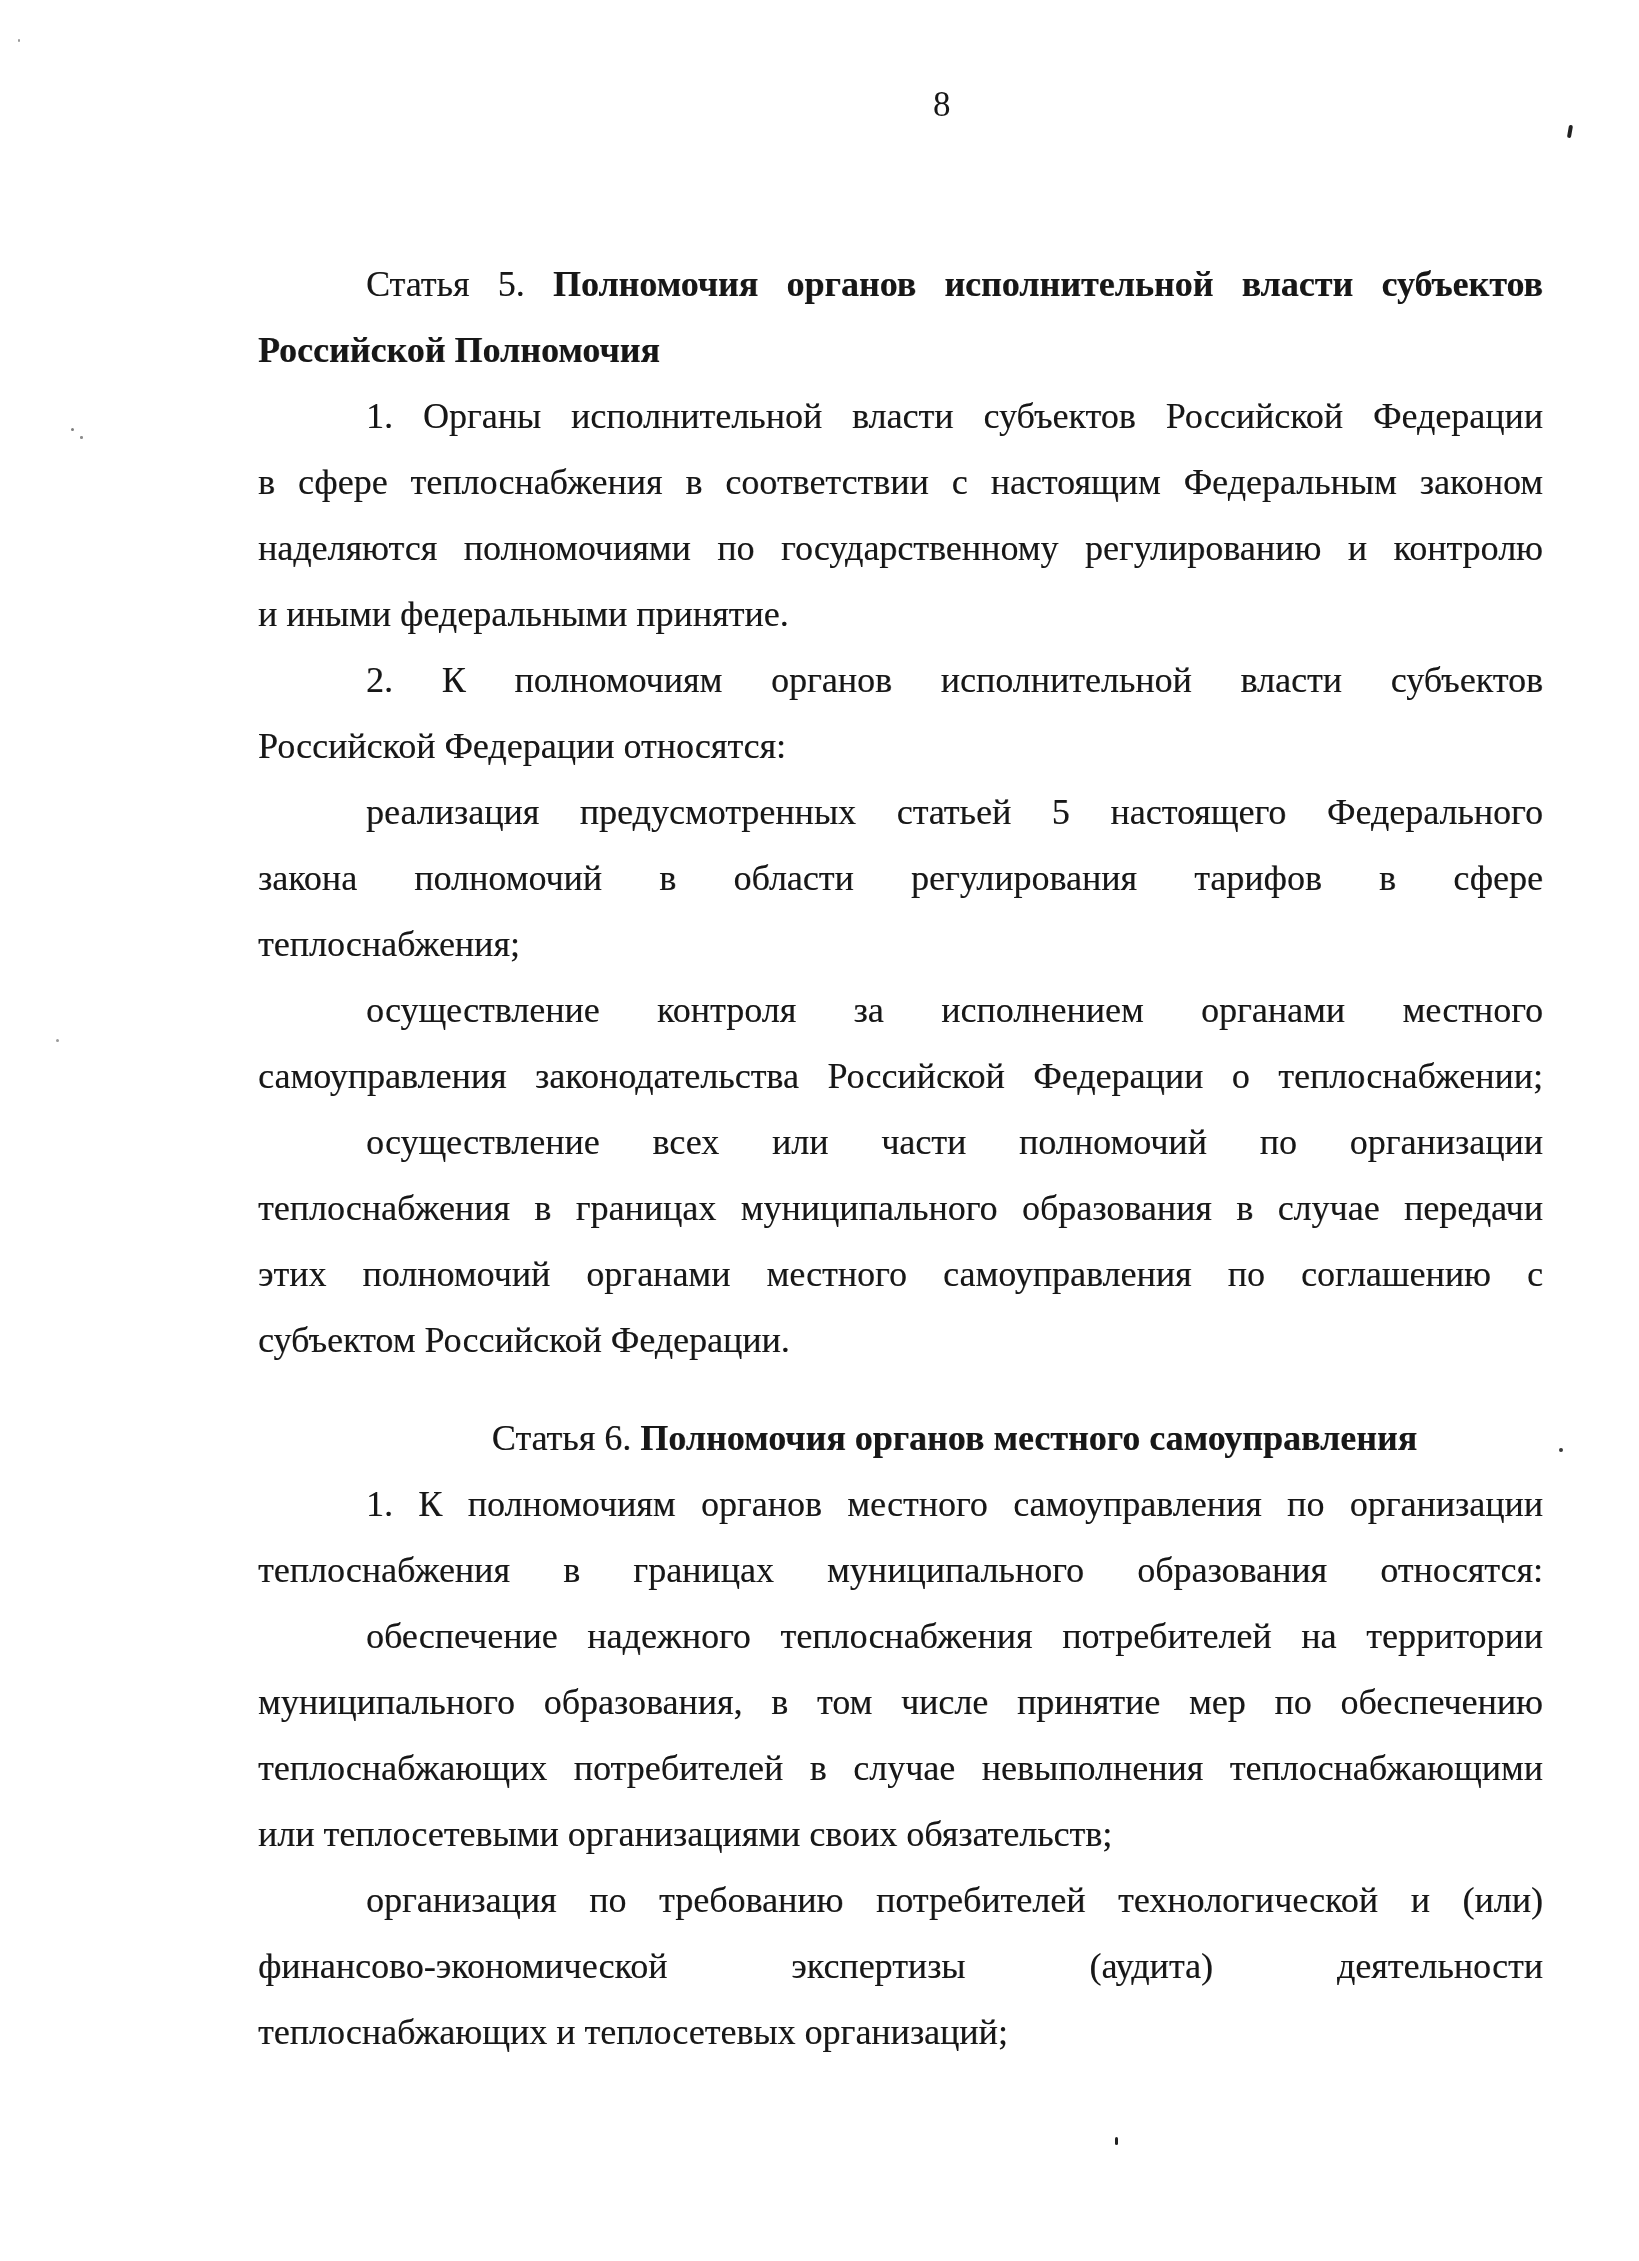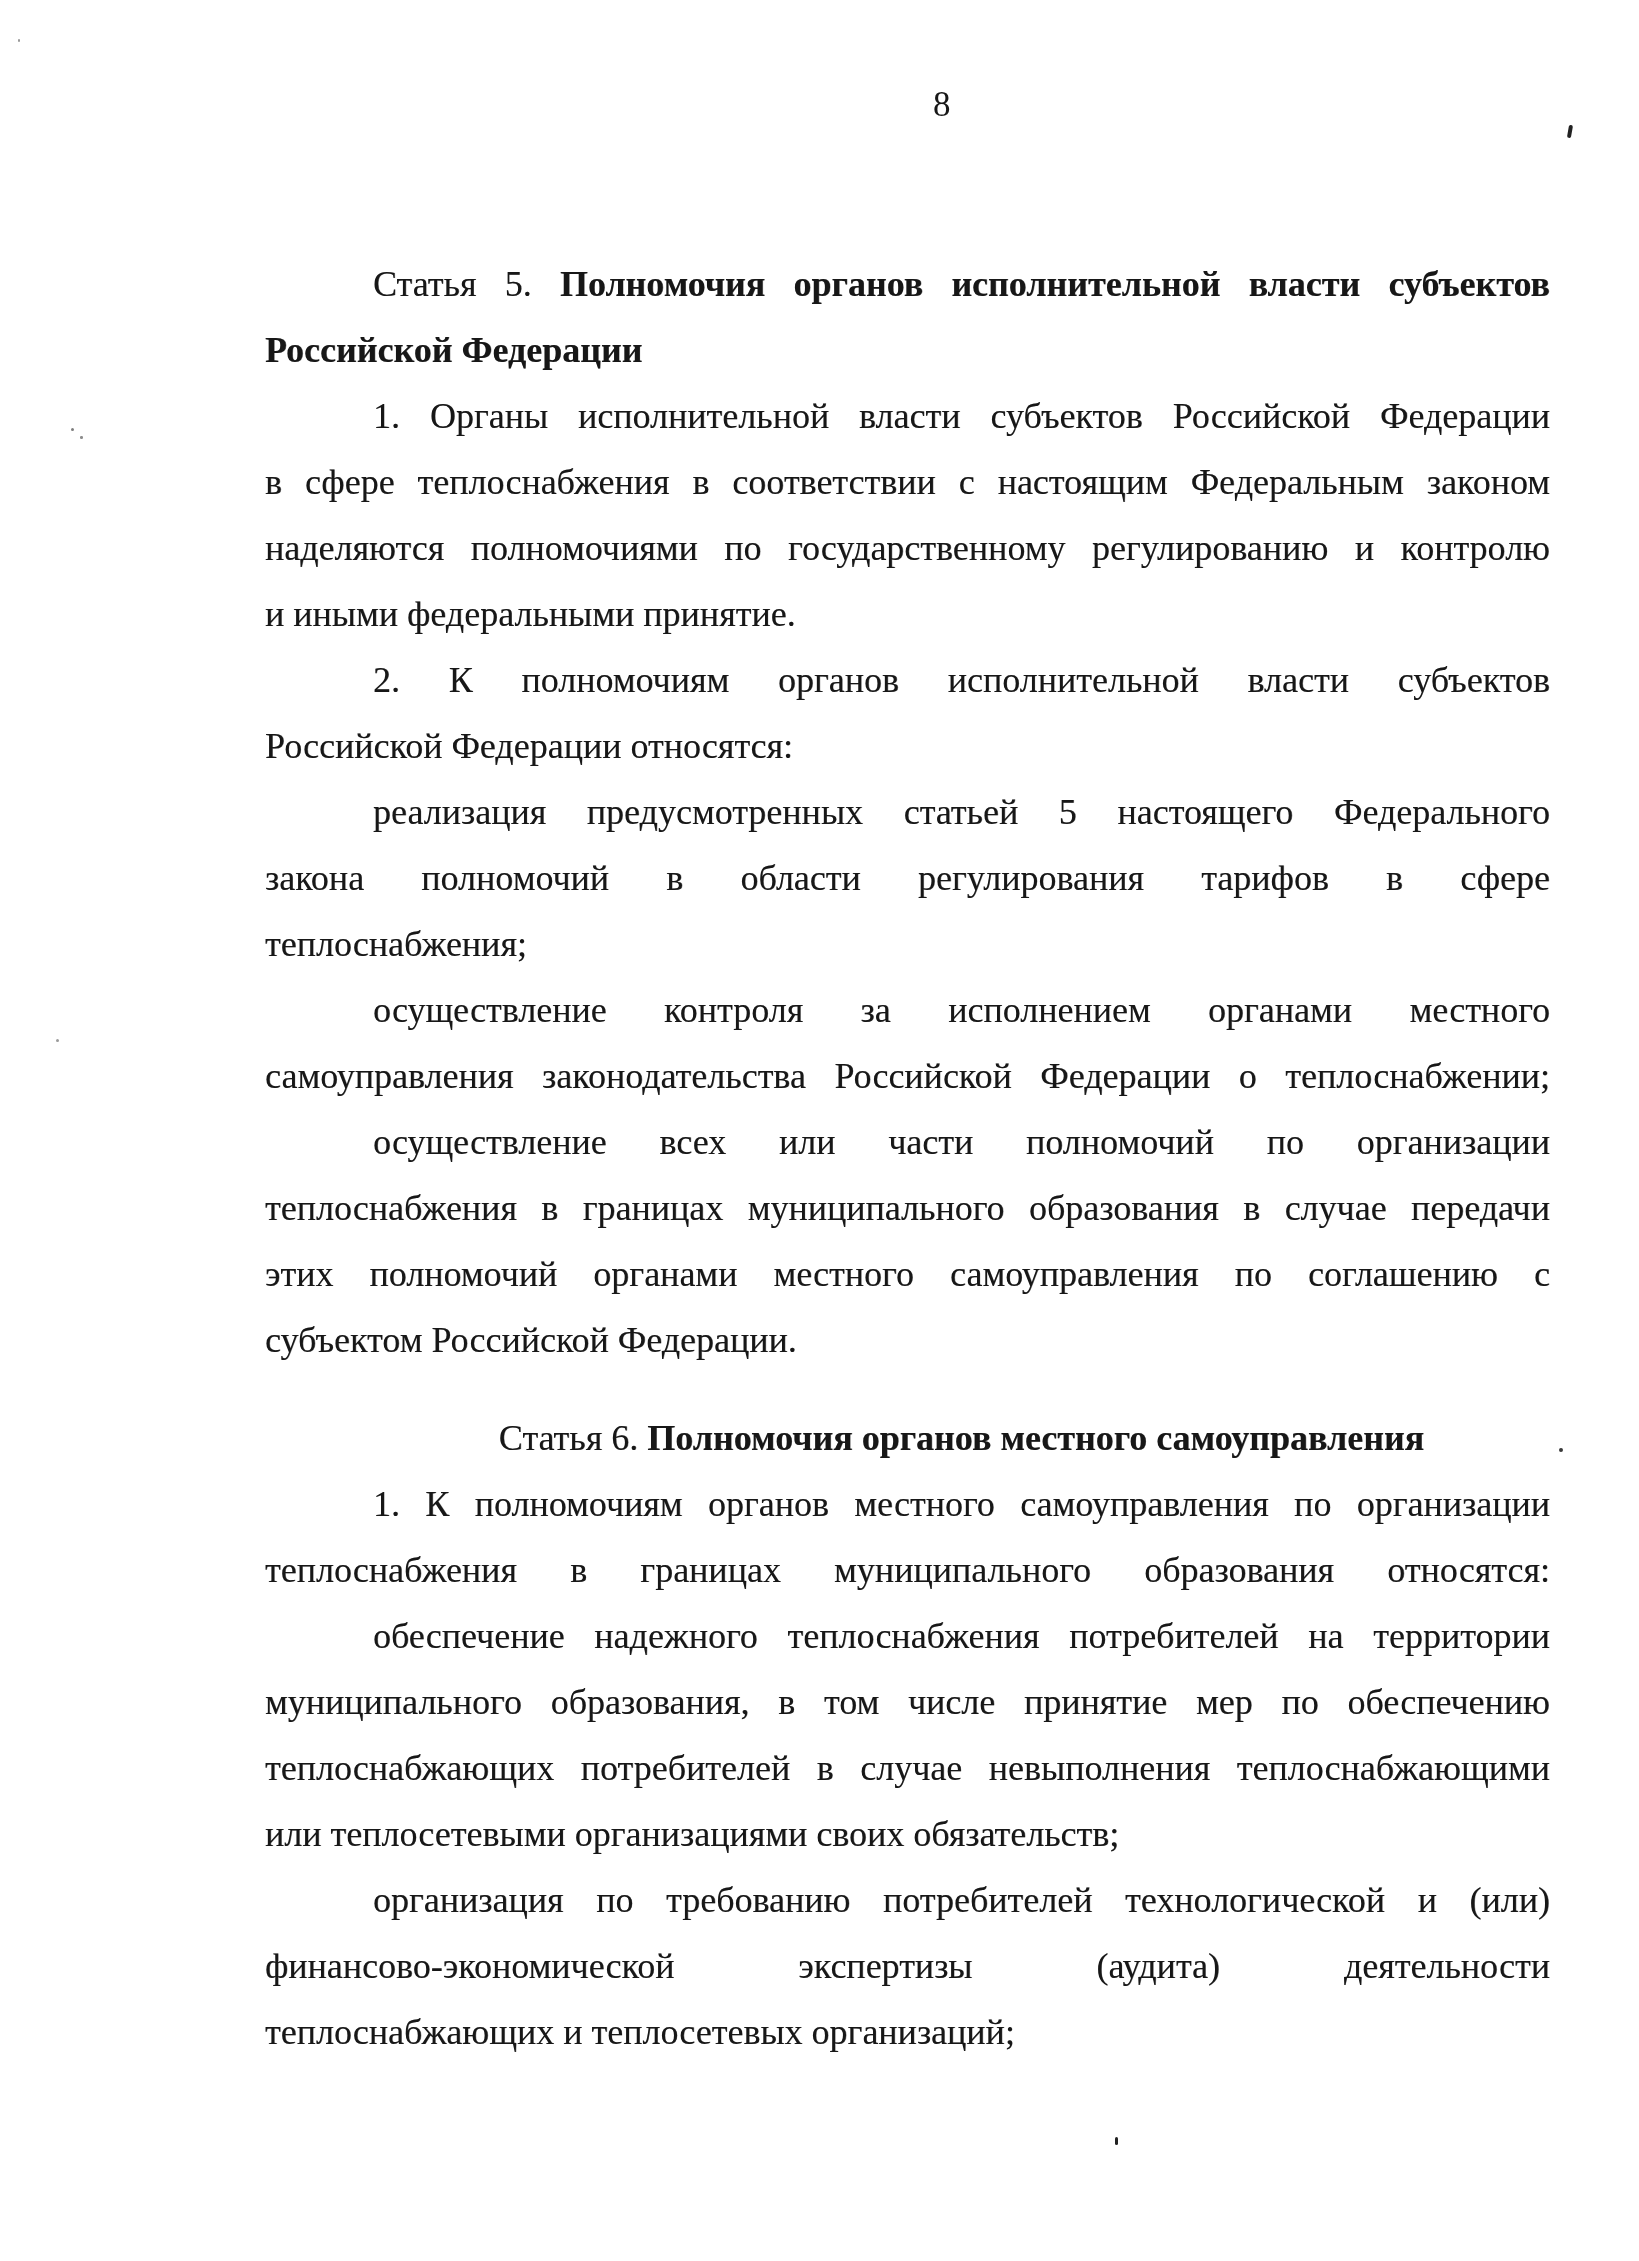--- a/index.html
+++ b/index.html
@@ -9,21 +9,21 @@
     background:#ffffff;
     overflow:hidden;
     font-family:"Liberation Serif","DejaVu Serif",serif;
     color:#171717;
   }
   .page-number{
     position:absolute;top:85px;left:933px;
     font-size:35px;line-height:39px;
   }
   .content{
-    position:absolute;top:251px;left:265px;width:1285px;
+    position:absolute;top:251px;left:258px;width:1285px;
   }
   .ln{
     font-size:36px;
     line-height:66px;
     height:66px;
     text-shadow:0.4px 0.3px 0 rgba(20,20,20,0.45);
   }
   .ind{padding-left:108px;}
   .j{text-align:justify;text-align-last:justify;}
   .b{font-weight:bold;}
@@ -34,21 +34,21 @@
 </head>
 <body>
 
 <div class="page">
 
   <div class="page-number">8</div>
 
   <div class="content">
 
     <div class="ln ind j"><span>Статья 5.</span> <span class="b">Полномочия органов исполнительной власти субъектов</span></div>
-    <div class="ln b">Российской Федерации</div>
+    <div class="ln b">Российской Полномочия</div>
 
     <div class="ln ind j">1. Органы исполнительной власти субъектов Российской Федерации</div>
     <div class="ln j">в сфере теплоснабжения в соответствии с настоящим Федеральным законом</div>
     <div class="ln j">наделяются полномочиями по государственному регулированию и контролю</div>
     <div class="ln">и иными федеральными принятие.</div>
 
     <div class="ln ind j">2. К полномочиям органов исполнительной власти субъектов</div>
     <div class="ln">Российской Федерации относятся:</div>
 
     <div class="ln ind j">реализация предусмотренных статьей 5 настоящего Федерального</div>

